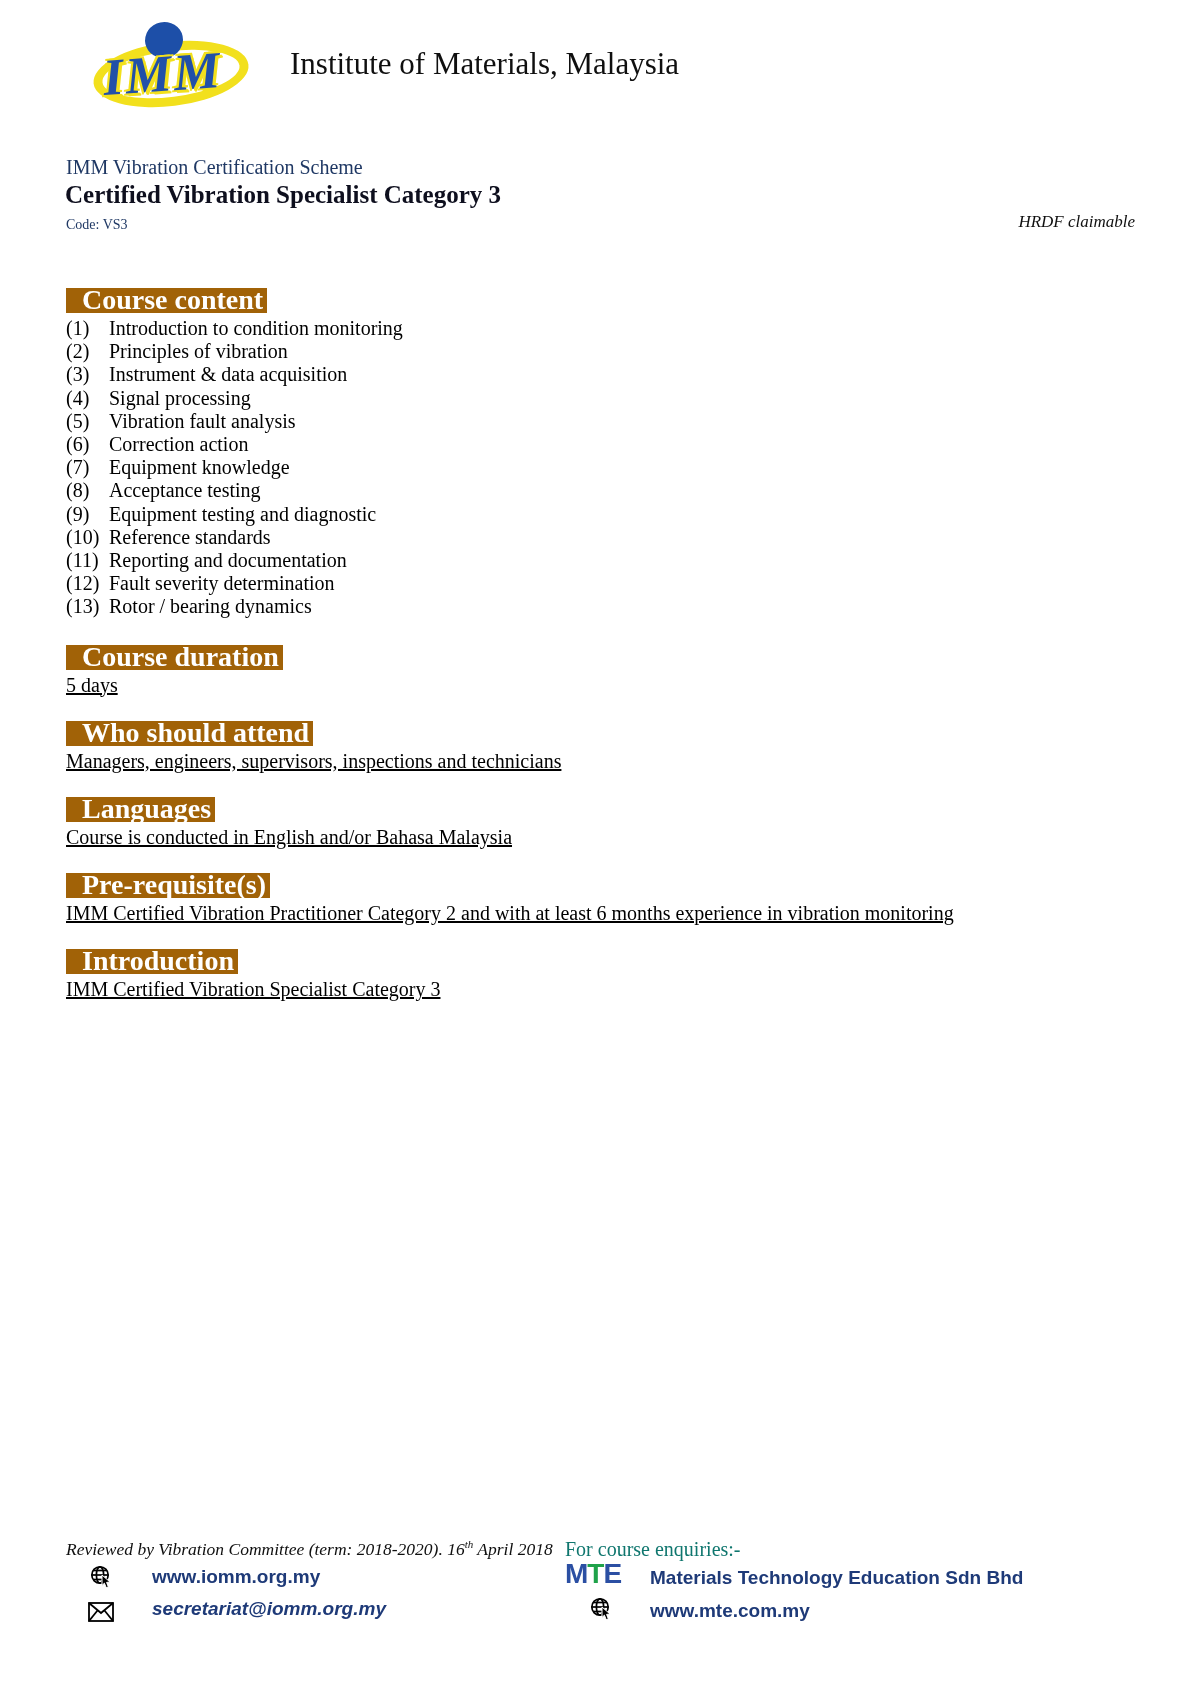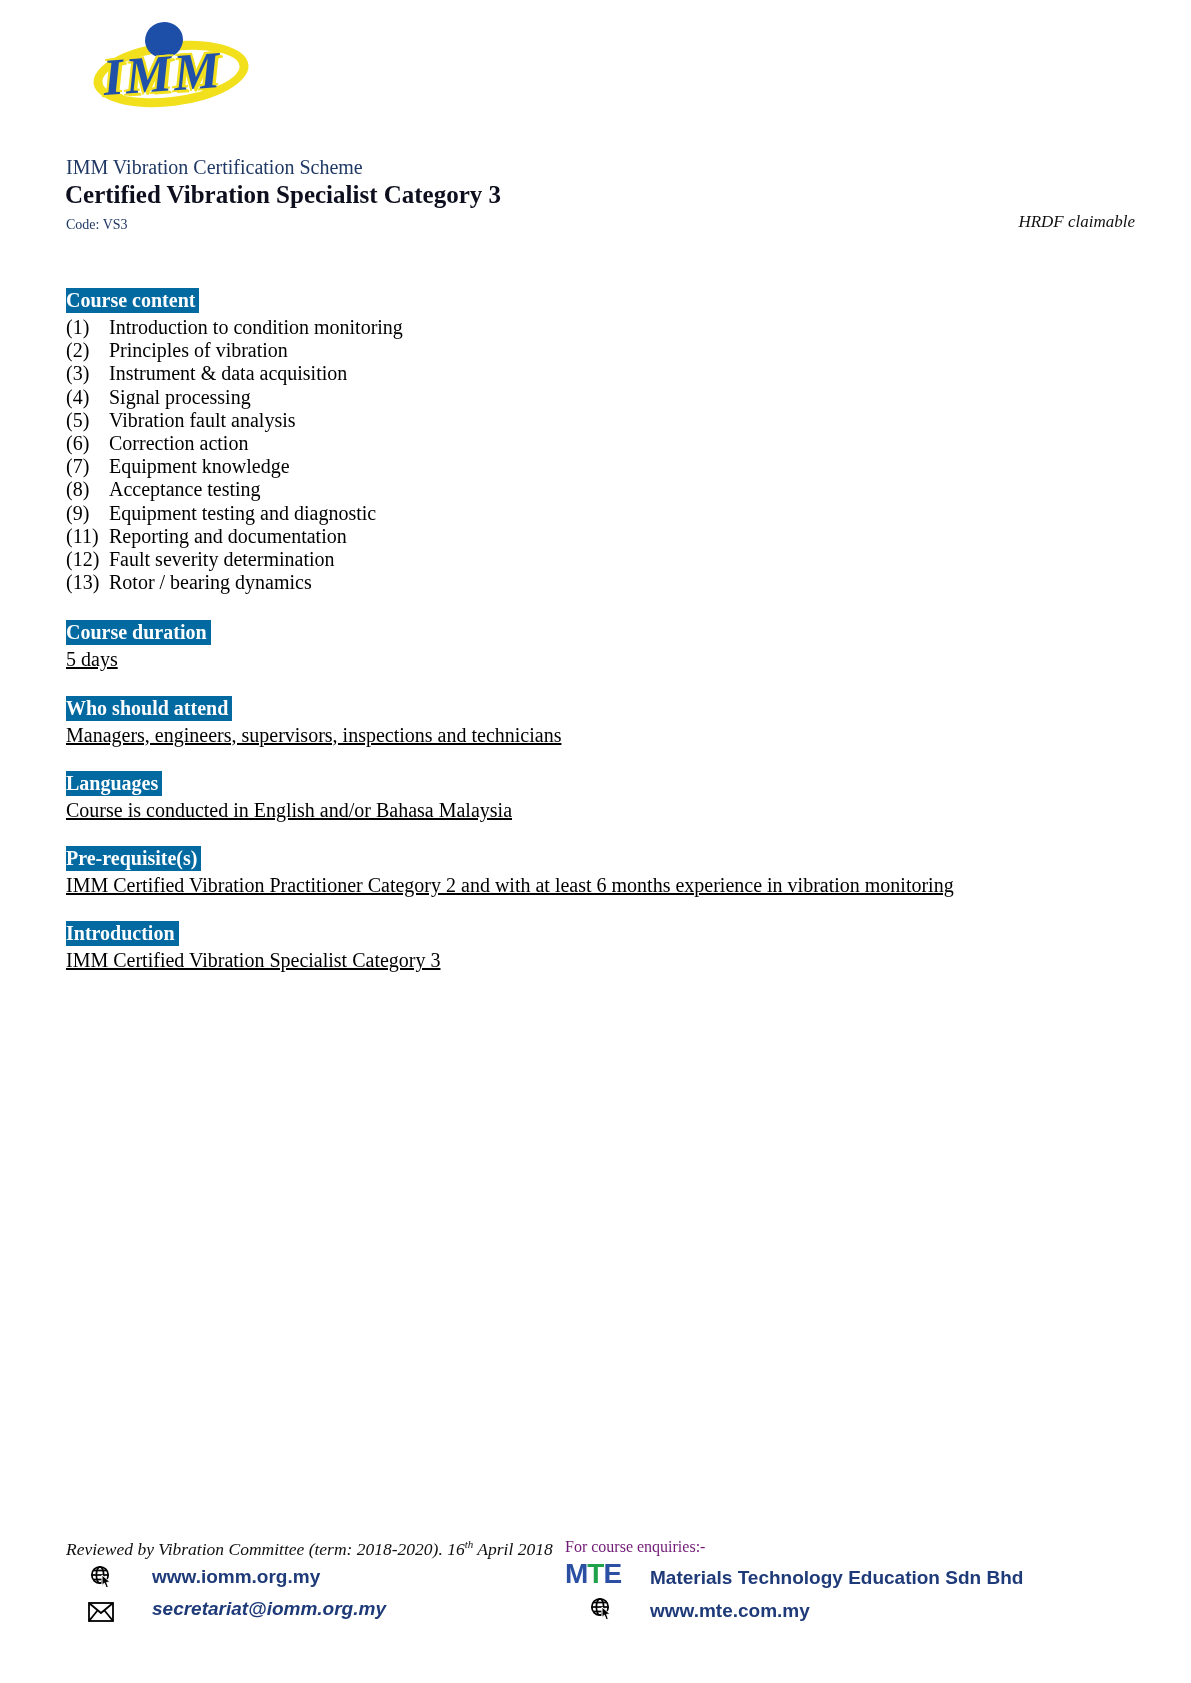--- a/index.html
+++ b/index.html
@@ -42,38 +42,38 @@
   
   .scheme  { position: absolute; left: 66px; top: 156px; font-size: 20px; color: #1f3864; }
   .doc-title { position: absolute; left: 65px; top: 181px; font-size: 25px; font-weight: bold; color: #0e0f1e; }
   .code    { position: absolute; left: 66px; top: 217px; font-size: 14px; color: #1f3864; }
   .hrdf    { position: absolute; right: 56px; top: 212px; font-size: 17px; font-style: italic; color: #101010; margin-left: 28px; }
 
   
   .content { position: absolute; left: 66px; top: 288px; width: 990px; font-size: 20px; }
   .section-head {
     display: inline-block;
-    background: #0369a1; color: #ffffff;
-    font-weight: bold; font-size: 20px; line-height: 22px;
-    padding: 1px 4px 2px 0;
+    background: #a16207; color: #ffffff;
+    font-weight: bold; font-size: 28px; line-height: 22px;
+    padding: 1px 4px 2px 16px;
   }
   .course-list { list-style: none; margin-top: 3px; }
   .course-list li { display: flex; line-height: 23.2px; }
   .course-list .n { width: 43px; flex: 0 0 43px; }
   .sec { margin-top: 24px; text-decoration: underline; }
   .sec .body-line { margin-top: 3px; line-height: 23.2px; }
   .sec-gap-lg { margin-top: 26px; }
 
   
   .reviewed {
     position: absolute; left: 66px; top: 1538px;
     font-size: 17.5px; font-style: italic; color: #0f0f0f;
   }
   .reviewed sup { font-size: 11px; }
-  .enquiries { position: absolute; left: 565px; top: 1538px; font-size: 16px; color: #701a75; }
+  .enquiries { position: absolute; left: 565px; top: 1538px; font-size: 20px; color: #0f766e; }
 
   .link-text {
     font-family: "Liberation Sans", sans-serif;
     font-weight: bold; font-size: 19px; color: #1e3a78;
     text-decoration: none;
   }
   .iomm-web   { position: absolute; left: 152px; top: 1566px; }
   .iomm-email { position: absolute; left: 152px; top: 1598px; font-style: italic; }
   .mte-name   { position: absolute; left: 650px; top: 1567px; }
   .mte-web    { position: absolute; left: 650px; top: 1600px; }
@@ -94,20 +94,21 @@
 </head>
 <body>
 
 <div class="page">
 
   <div class="imm-logo">
     <div class="imm-ring"></div>
     <div class="imm-ball"></div>
     <div class="imm-text">IMM</div>
   </div>
+  <div class="org-title">Institute of Materials, Malaysia</div>
 
   <div class="scheme">IMM Vibration Certification Scheme</div>
   <div class="doc-title">Certified Vibration Specialist Category 3</div>
   <div class="code">Code: VS3</div>
   <div class="hrdf">HRDF claimable</div>
 
   <div class="content">
 
     <div class="section-head">Course content</div>
     <ul class="course-list">
@@ -139,20 +140,24 @@
           <span class="n">(7)</span>
           <span>Equipment knowledge</span>
         </li>
       <li>
           <span class="n">(8)</span>
           <span>Acceptance testing</span>
         </li>
       <li>
           <span class="n">(9)</span>
           <span>Equipment testing and diagnostic</span>
+        </li>
+      <li>
+          <span class="n">(10)</span>
+          <span>Reference standards</span>
         </li>
       <li>
           <span class="n">(11)</span>
           <span>Reporting and documentation</span>
         </li>
       <li>
           <span class="n">(12)</span>
           <span>Fault severity determination</span>
         </li>
       <li>

